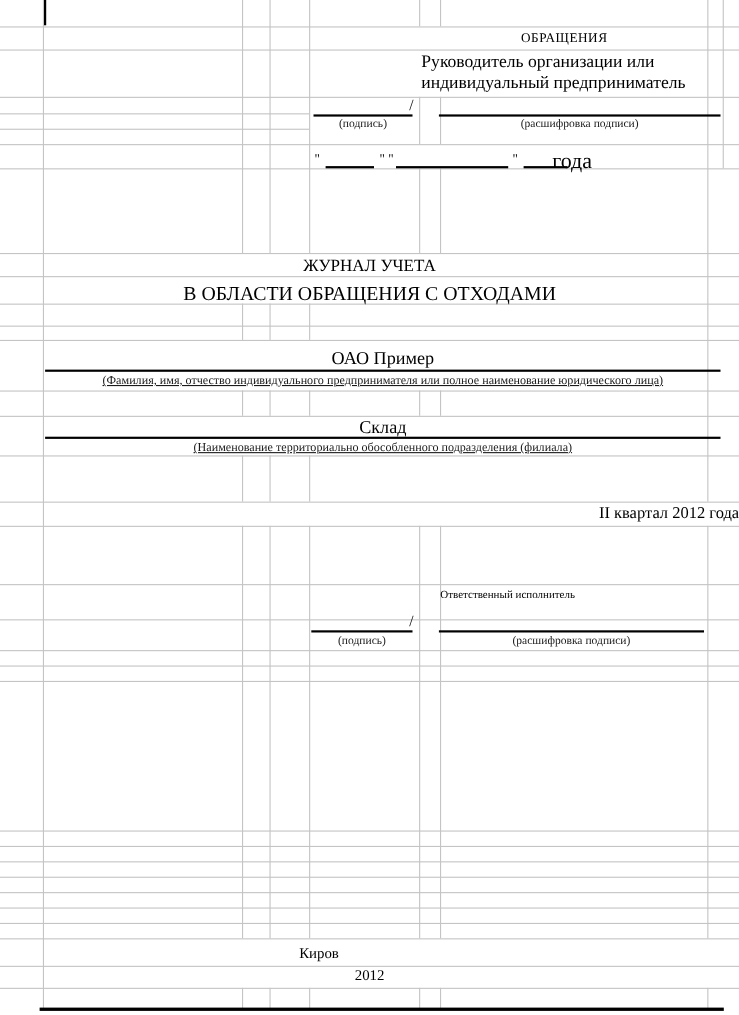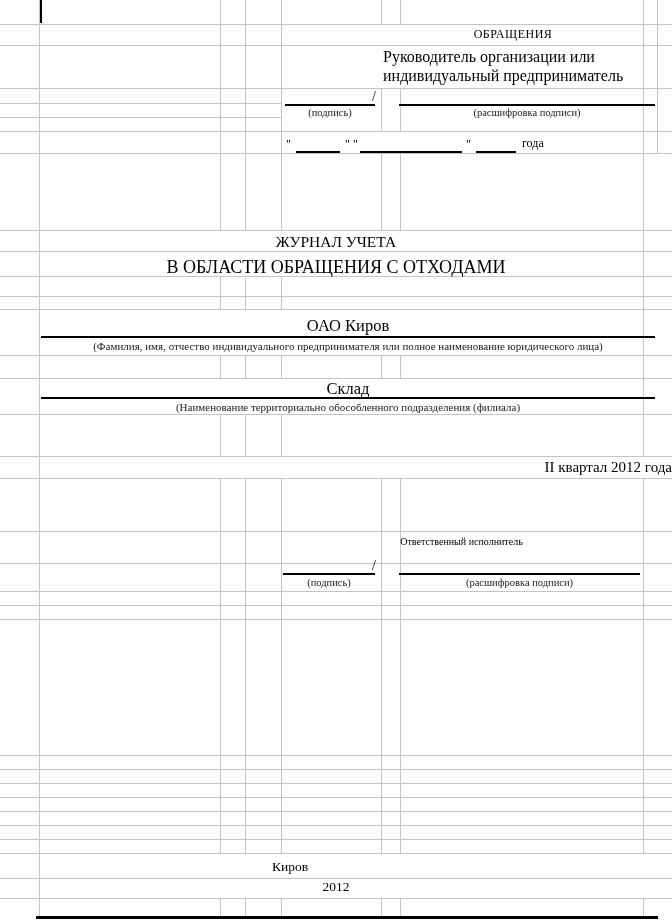--- a/index.html
+++ b/index.html
@@ -9,21 +9,21 @@
     background:#ffffff;
     font-family:"Liberation Serif", serif;
     color:#000;
     overflow:hidden;
   }
   .t{position:absolute;white-space:nowrap;}
   .ctr{text-align:center;}
   .gl{position:absolute;background:#c4c4c4;}
   .bl{position:absolute;background:#000;}
   .cap{font-size:10.5px;color:#1a1a1a;}
-  .smallcap{font-size:11px;color:#1a1a1a;}
+  .smallcap{font-size:11px;color:#1a1a1a;text-decoration:underline;}
 </style>
 </head>
 <body>
 
 <div class="sheet">
 
   <div id="grid">
       <div class="gl" style="left: 0px; top: 24px; width: 672px; height: 1px;"></div>
       <div class="gl" style="left: 0px; top: 45px; width: 672px; height: 1px;"></div>
       <div class="gl" style="left: 0px; top: 88px; width: 672px; height: 1px;"></div>
@@ -105,27 +105,27 @@
   <div class="t ctr cap" style="left:285px;top:107px;width:90px;">(подпись)</div>
   <div class="t ctr cap" style="left:399px;top:107px;width:256px;">(расшифровка подписи)</div>
 
   <div>
     <div class="t" style="left:286px;top:137px;font-size:12px;">"</div>
     <div class="bl" style="left:296px;top:151px;width:44px;height:1.5px;"></div>
     <div class="t" style="left:345px;top:137px;font-size:12px;">" "</div>
     <div class="bl" style="left:360px;top:151px;width:102px;height:1.5px;"></div>
     <div class="t" style="left:466px;top:137px;font-size:12px;">"</div>
     <div class="bl" style="left:476px;top:151px;width:40px;height:1.5px;"></div>
-    <div class="t" style="left:522px;top:136px;font-size:12px;">года</div>
+    <div class="t" style="left:502px;top:136px;font-size:20px;">года</div>
   </div>
 
   <div class="t ctr" style="left:0;top:233px;width:672px;font-size:15.5px;">ЖУРНАЛ УЧЕТА</div>
   <div class="t ctr" style="left:0;top:257px;width:672px;font-size:18px;">В ОБЛАСТИ ОБРАЩЕНИЯ С ОТХОДАМИ</div>
 
-  <div class="t ctr" style="left:41px;top:316px;width:614px;font-size:16.5px;">ОАО Киров</div>
+  <div class="t ctr" style="left:41px;top:316px;width:614px;font-size:16.5px;">ОАО Пример</div>
   <div class="bl" style="left:41px;top:336px;width:614px;height:1.5px;"></div>
   <div class="t ctr smallcap" style="left:41px;top:340px;width:614px;">(Фамилия, имя, отчество индивидуального предпринимателя или полное наименование юридического лица)</div>
 
   <div class="t ctr" style="left:41px;top:379px;width:614px;font-size:16.5px;">Склад</div>
   <div class="bl" style="left:41px;top:397px;width:614px;height:1.5px;"></div>
   <div class="t ctr smallcap" style="left:41px;top:401px;width:614px;">(Наименование территориально обособленного подразделения (филиала)</div>
 
   <div class="t ctr" style="left:0;top:459px;width:672px;font-size:15px;text-align:right;">II квартал 2012 года</div>
 
   <div class="t ctr" style="left:283px;top:536px;width:357px;font-size:10px;">Ответственный исполнитель</div>

